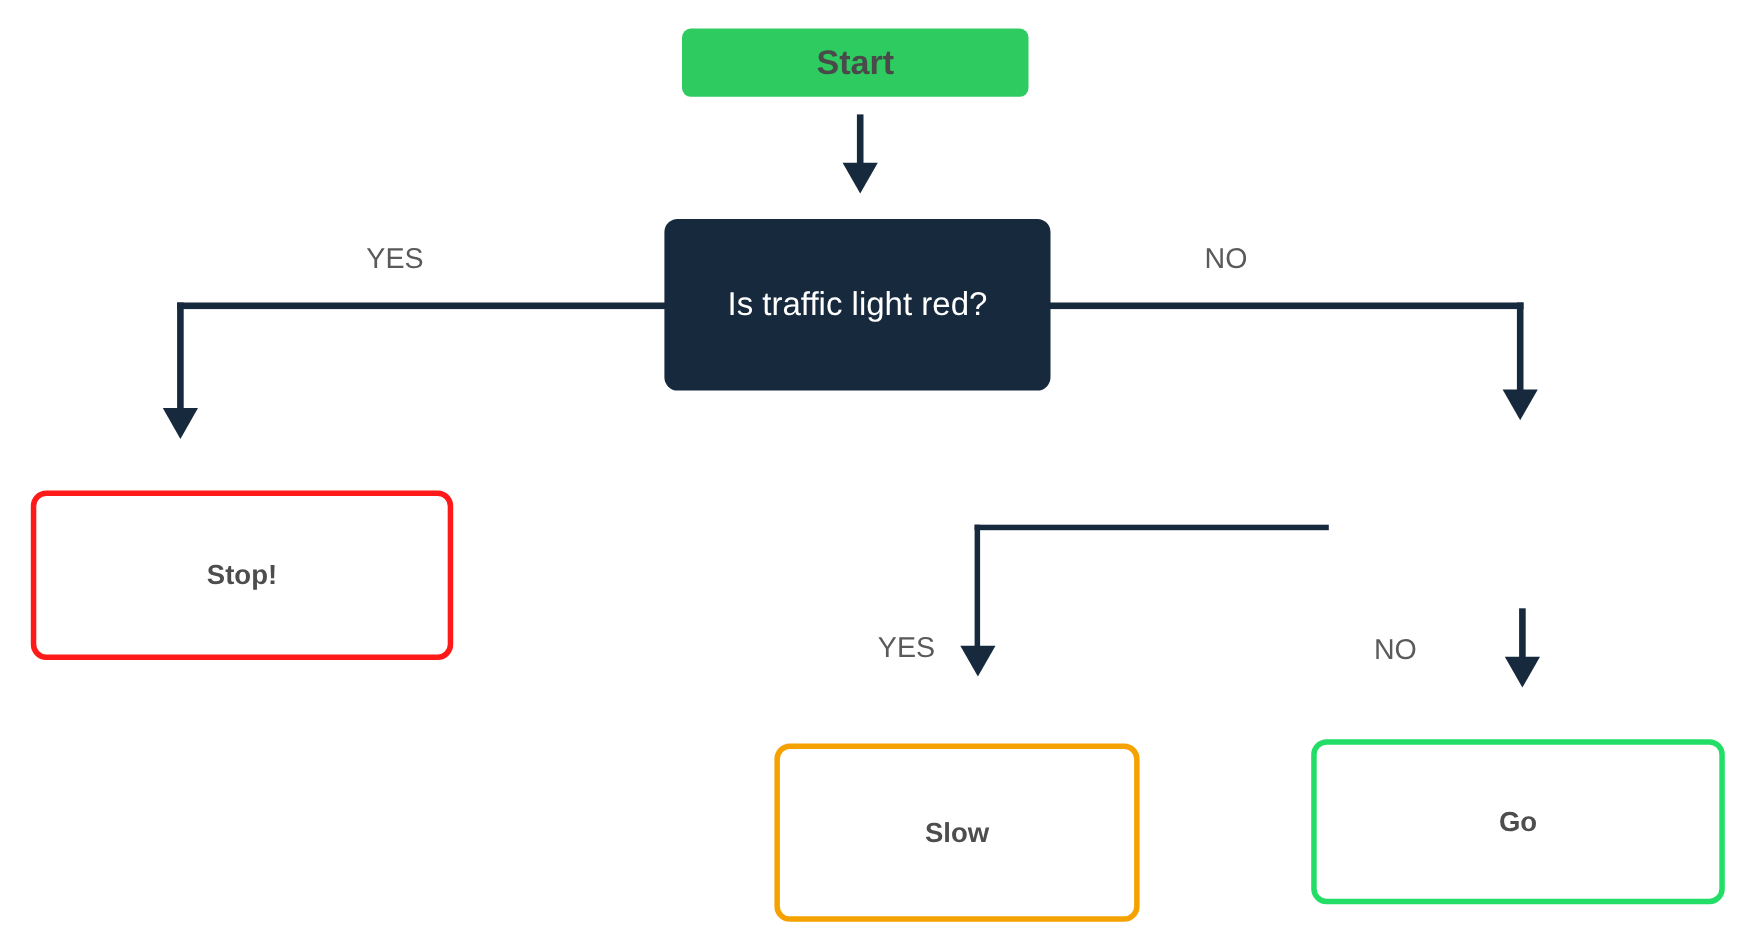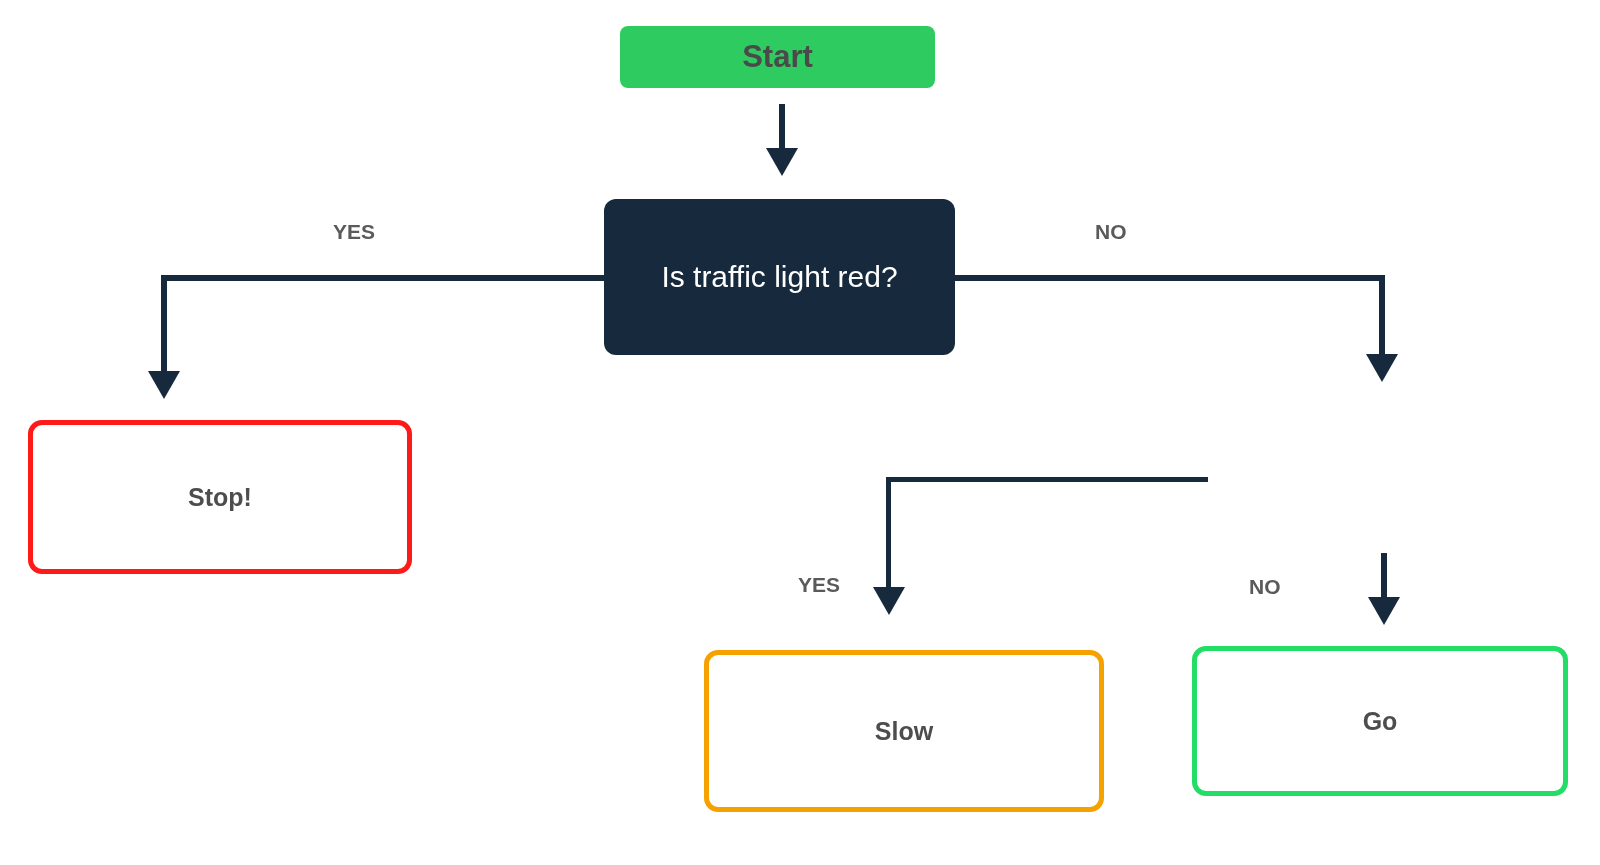--- a/index.html
+++ b/index.html
@@ -42,38 +42,39 @@
     border-radius: 12px;
   }
   .node-outline {
     background: #ffffff;
     color: #4d4d4d;
     font-size: 25px;
     font-weight: bold;
     border-style: solid;
     border-width: 5px;
     border-radius: 14px;
+    margin-top: 26px;
   }
   .edge-h, .edge-v {
     position: absolute;
     background: #17293D;
   }
   .arrowhead {
     position: absolute;
     width: 0;
     height: 0;
     border-left: 16px solid transparent;
     border-right: 16px solid transparent;
     border-top: 28px solid #17293D;
   }
   .edge-label {
     position: absolute;
     color: #5a5a5a;
-    font-size: 21px;
-    font-weight: 700;
+    font-size: 26px;
+    font-weight: 400;
     white-space: nowrap;
   }
 </style>
 </head>
 <body>
 
 <div id="canvas">
 
   <div class="edge-v" style="left:779px; top:104px; width:6px; height:48px;"></div>
   <div class="arrowhead" style="left:766px; top:148px;"></div>
@@ -97,17 +98,17 @@
   <div class="arrowhead" style="left:1368px; top:597px;"></div>
   <div class="edge-label" style="left:1249px; top:575px;">NO</div>
 
   <div class="node node-filled-green" style="left:620px; top:26px; width:315px; height:62px;font-weight:bold;">Start</div>
 
   <div class="node node-decision" style="left:604px; top:199px; width:351px; height:156px;text-align:right;">Is traffic light red?</div>
 
   <div class="node node-outline" style="left:28px; top:420px; width:384px; height:154px; border-color:#FF1A1A;">Stop!</div>
 
 
-  <div class="node node-outline" style="left:704px; top:650px; width:400px; height:162px; border-color:#F5A200;">Slow</div>
+  <div class="node node-outline" style="left:704px; top:650px; width:332px; height:162px; border-color:#F5A200;">Slow</div>
 
   <div class="node node-outline" style="left:1192px; top:646px; width:376px; height:150px; border-color:#22DD66;">Go</div>
 
 </div>
 
 </body></html>

